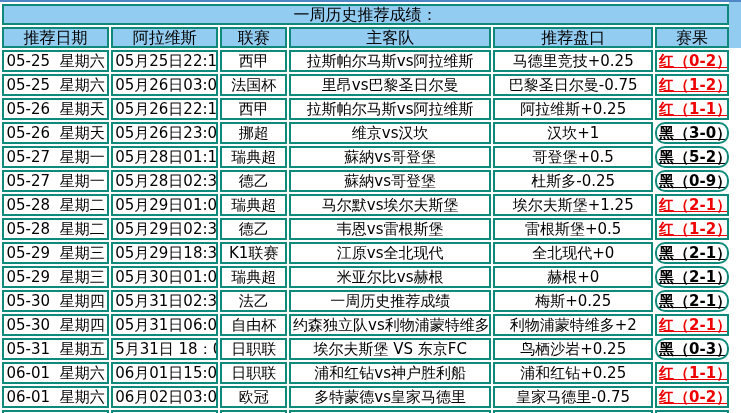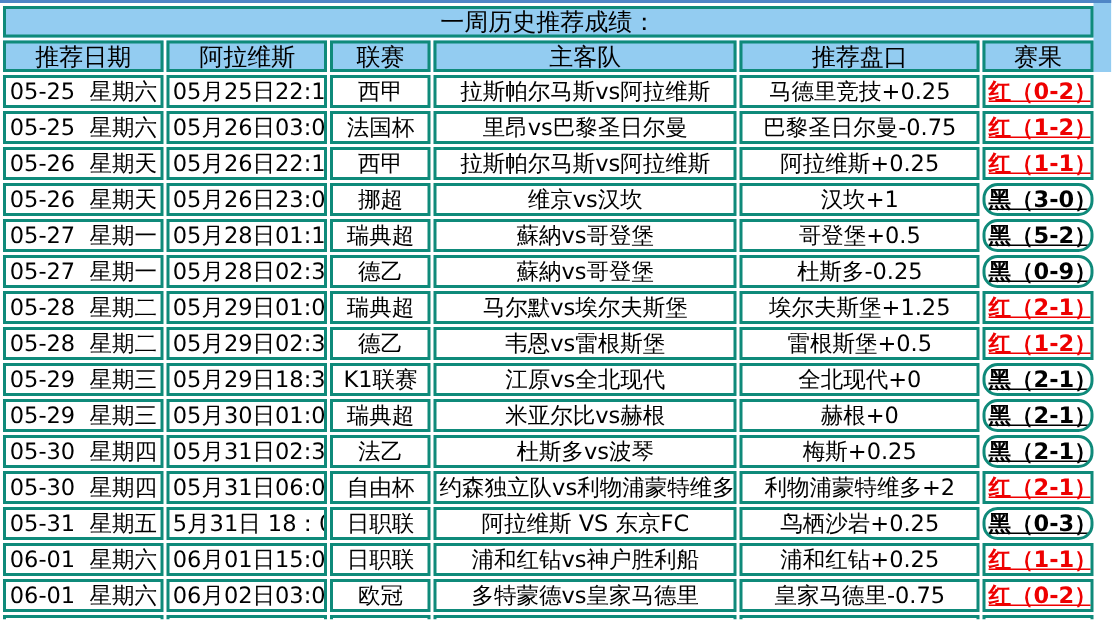--- a/index.html
+++ b/index.html
@@ -167,37 +167,37 @@
           <td>05月30日01:00</td>
           <td>瑞典超</td>
           <td>米亚尔比vs赫根</td>
           <td>赫根+0</td>
           <td class="result black">黑（2-1）</td>
         </tr>
         <tr>
           <td>05-30  星期四</td>
           <td>05月31日02:30</td>
           <td>法乙</td>
-          <td>杜斯多vs波琴</td>
+          <td>一周历史推荐成绩</td>
           <td>梅斯+0.25</td>
           <td class="result black">黑（2-1）</td>
         </tr>
         <tr>
           <td>05-30  星期四</td>
           <td>05月31日06:00</td>
           <td>自由杯</td>
           <td>约森独立队vs利物浦蒙特维多</td>
           <td>利物浦蒙特维多+2</td>
           <td class="result red">红（2-1）</td>
         </tr>
         <tr>
           <td>05-31  星期五</td>
           <td>5月31日 18：00</td>
           <td>日职联</td>
-          <td>阿拉维斯 VS 东京FC</td>
+          <td>埃尔夫斯堡 VS 东京FC</td>
           <td>鸟栖沙岩+0.25</td>
           <td class="result black">黑（0-3）</td>
         </tr>
         <tr>
           <td>06-01  星期六</td>
           <td>06月01日15:00</td>
           <td>日职联</td>
           <td>浦和红钻vs神户胜利船</td>
           <td>浦和红钻+0.25</td>
           <td class="result red">红（1-1）</td>

